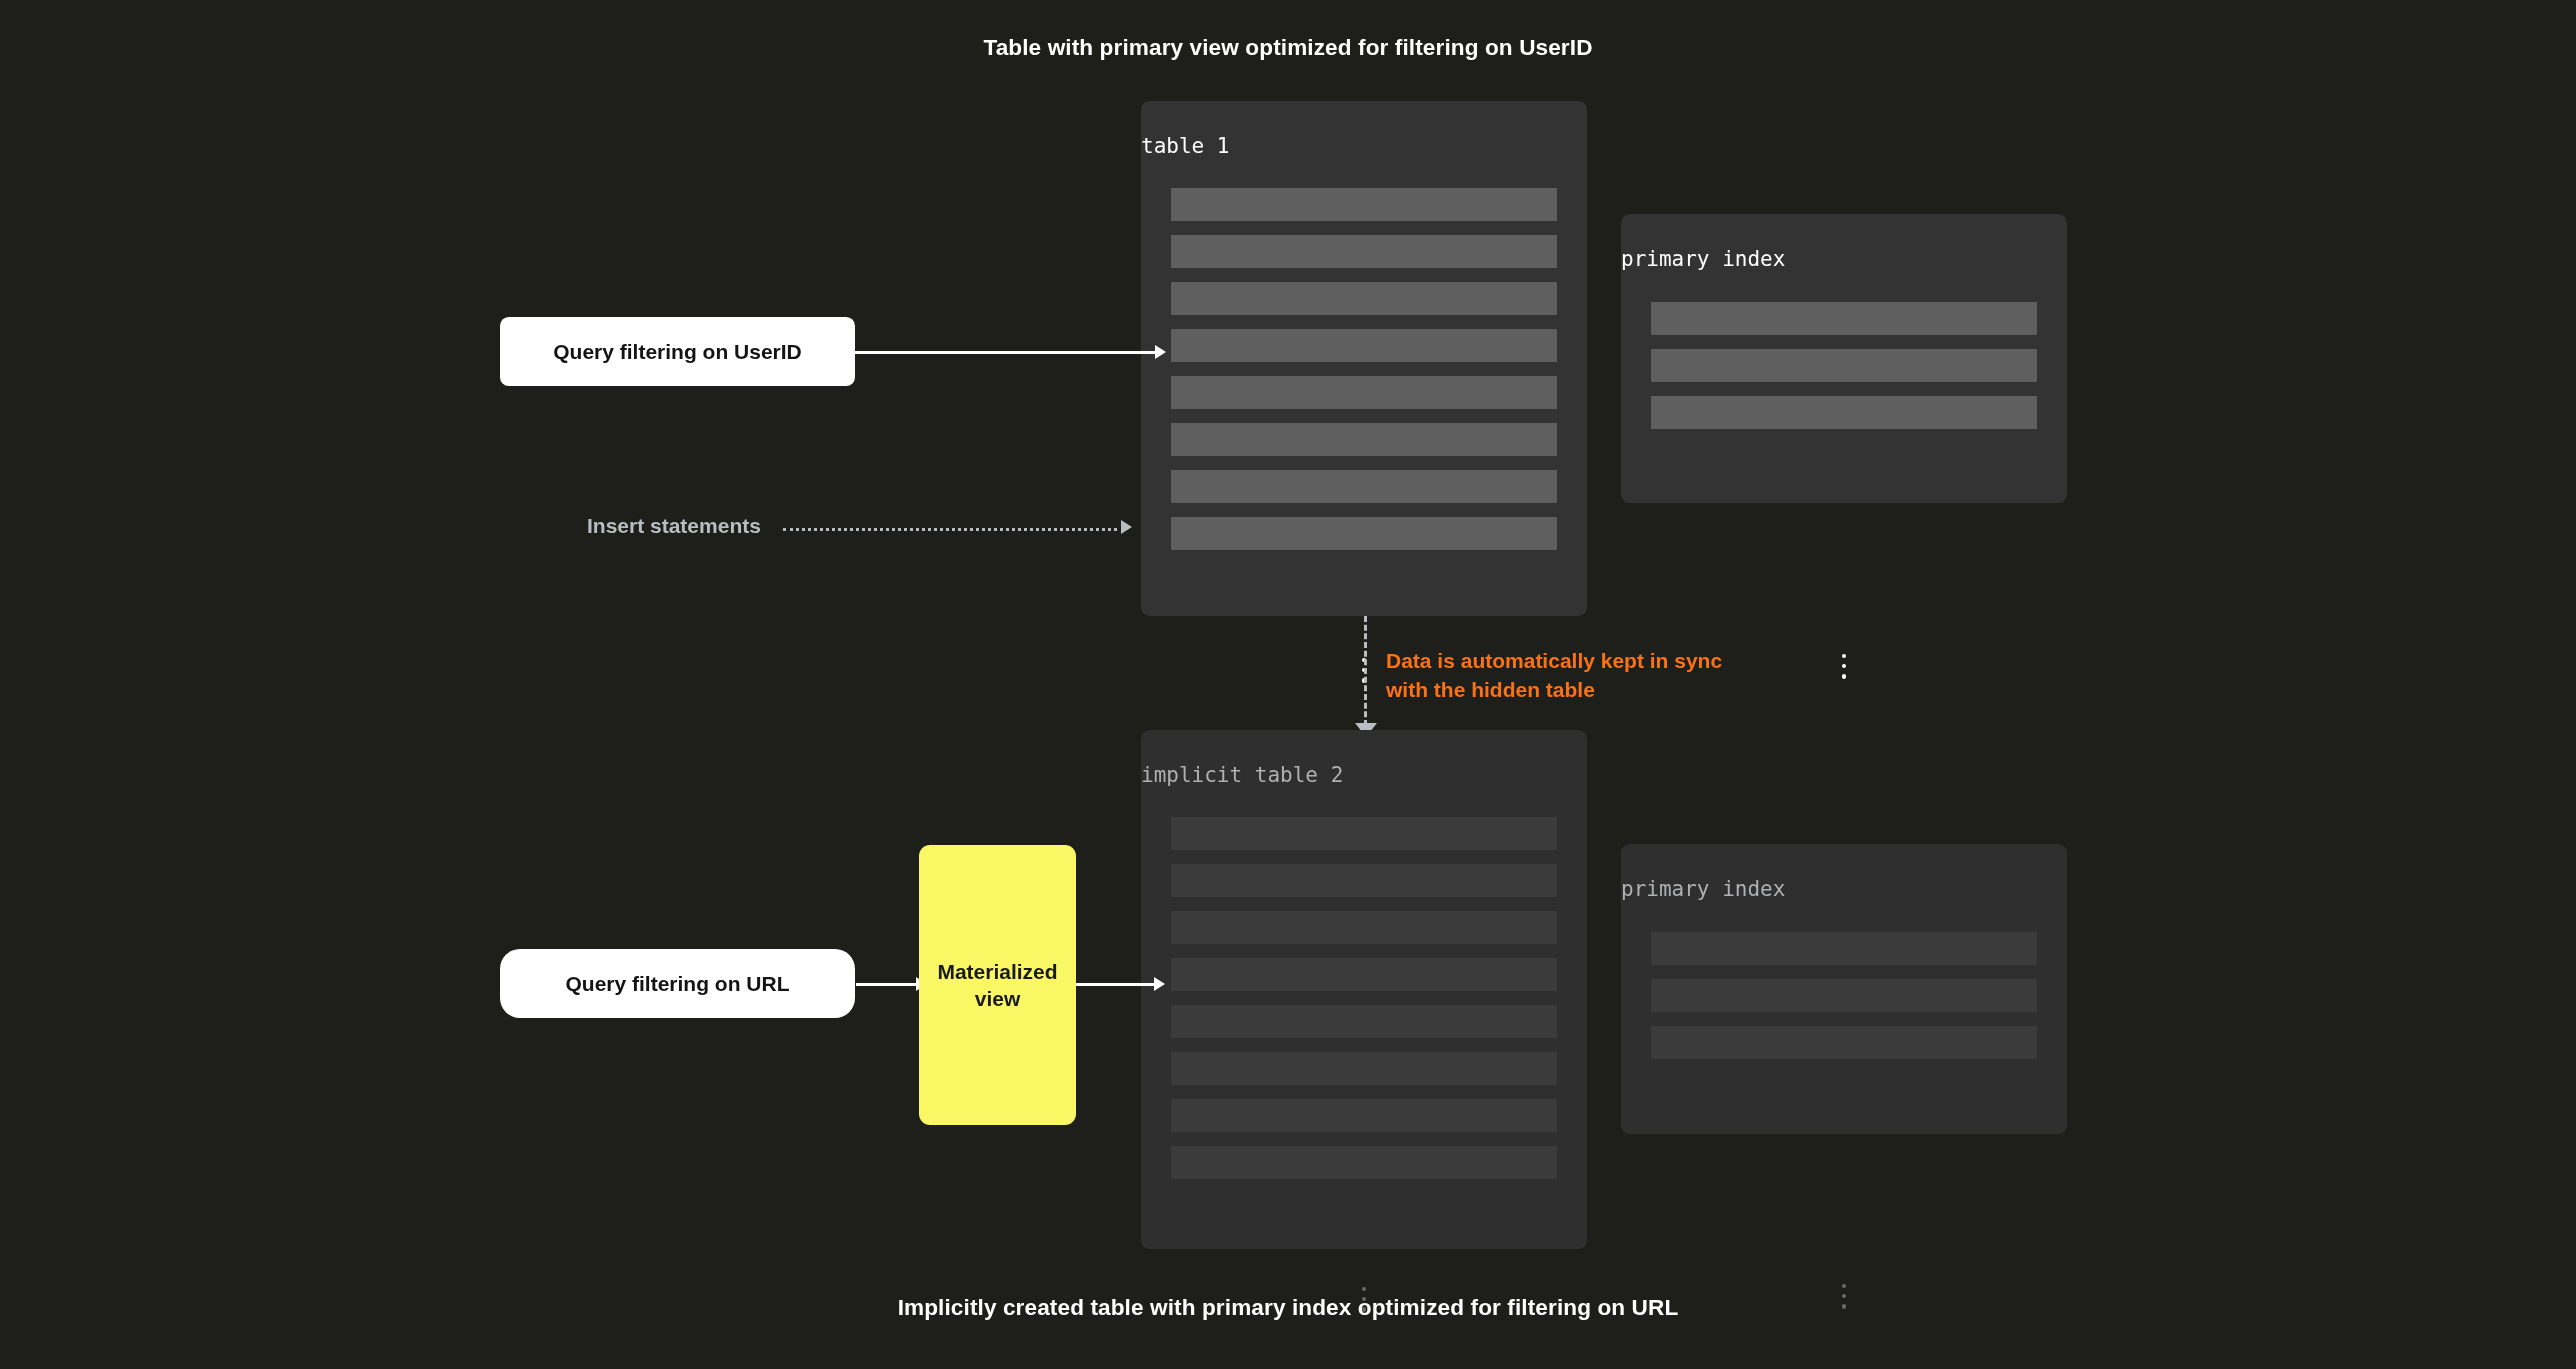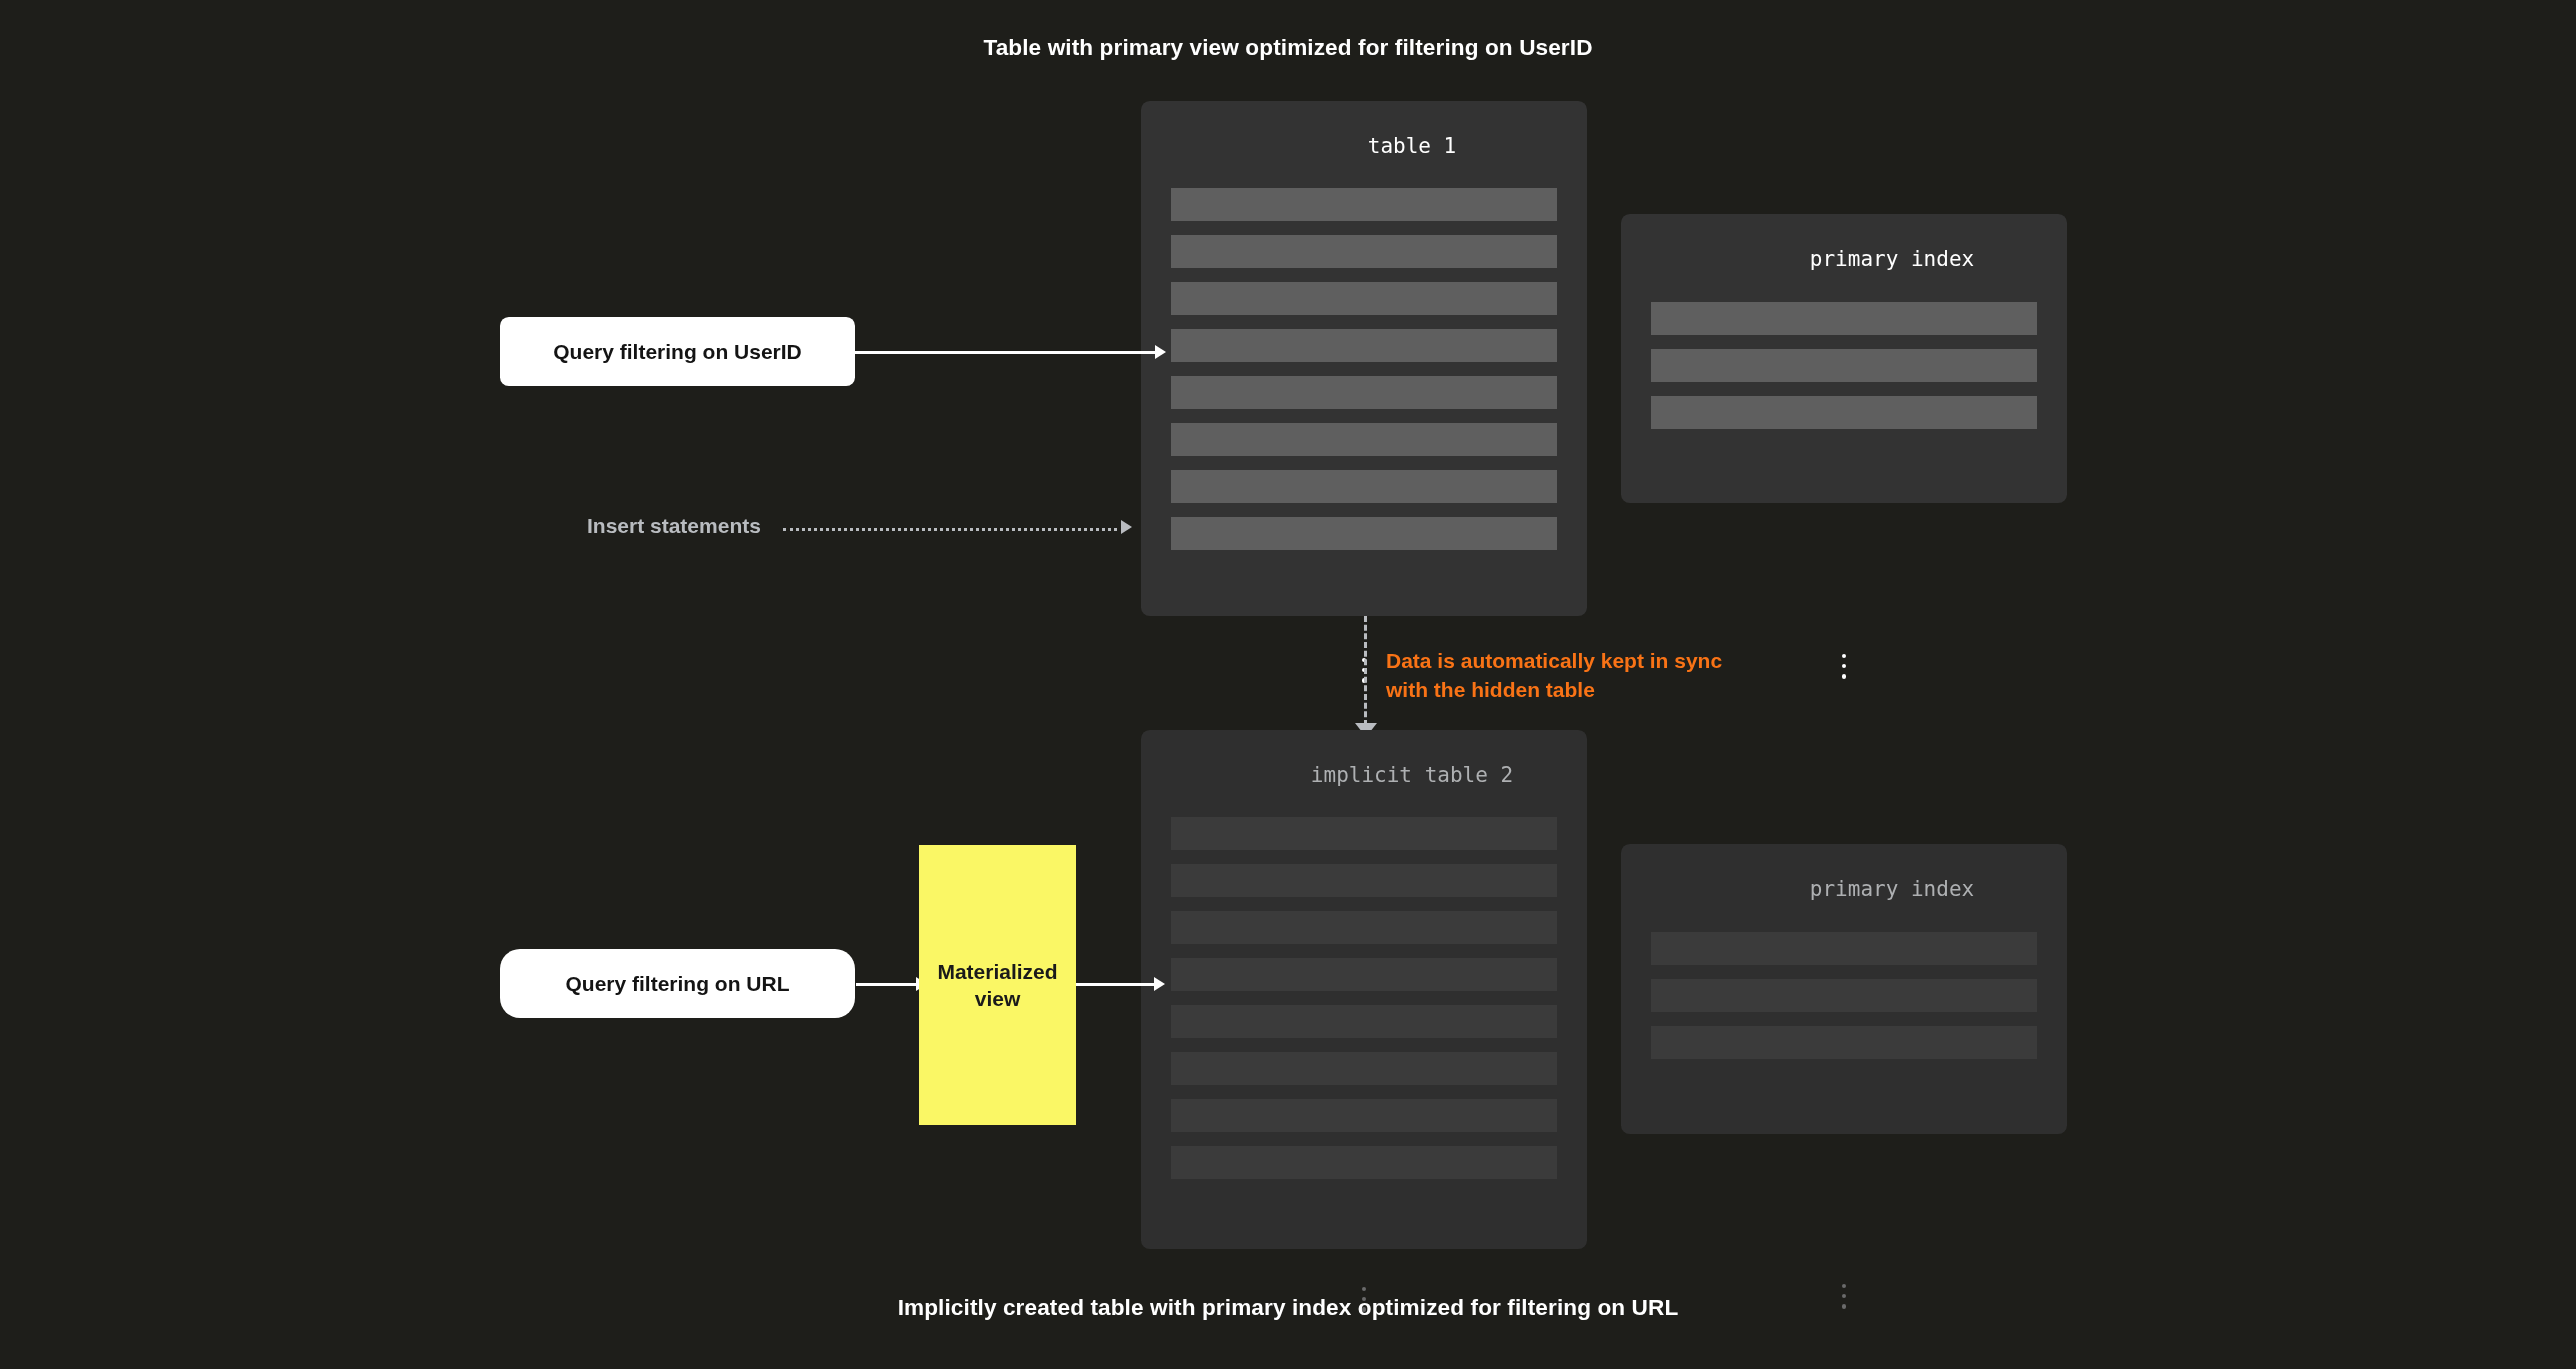--- a/index.html
+++ b/index.html
@@ -38,26 +38,25 @@
     background: #333333;
     border-radius: 8.8px;
     box-sizing: border-box;
   }
   .card.dim { background: #2f2f2f; padding-left: 44px; }
 
   .card-title {
     position: absolute;
     left: 0;
     width: 100%;
-    text-align: center;
+    text-align: left;
     font-family: "DejaVu Sans Mono", "Liberation Mono", monospace;
     font-size: 21px;
     color: #ffffff;
     white-space: nowrap;
-    margin-left: 48px;
   }
   .card-title.dim { color: #aeb0b2; }
 
   .rows {
     position: absolute;
     left: 0;
     width: 100%;
     box-sizing: border-box;
   }
   .row {
@@ -98,21 +97,21 @@
     align-items: center;
     justify-content: center;
     text-align: center;
     box-sizing: border-box;
   }
 
   
   #materialized-view-box {
     position: absolute;
     background: #faf765;
-    border-radius: 0;
+    border-radius: 11px;
     color: #1a1a1a;
     font-weight: bold;
     font-size: 21px;
     line-height: 1.3;
     display: flex;
     align-items: center;
     justify-content: center;
     text-align: center;
     box-sizing: border-box;
     padding: 0 10px;

